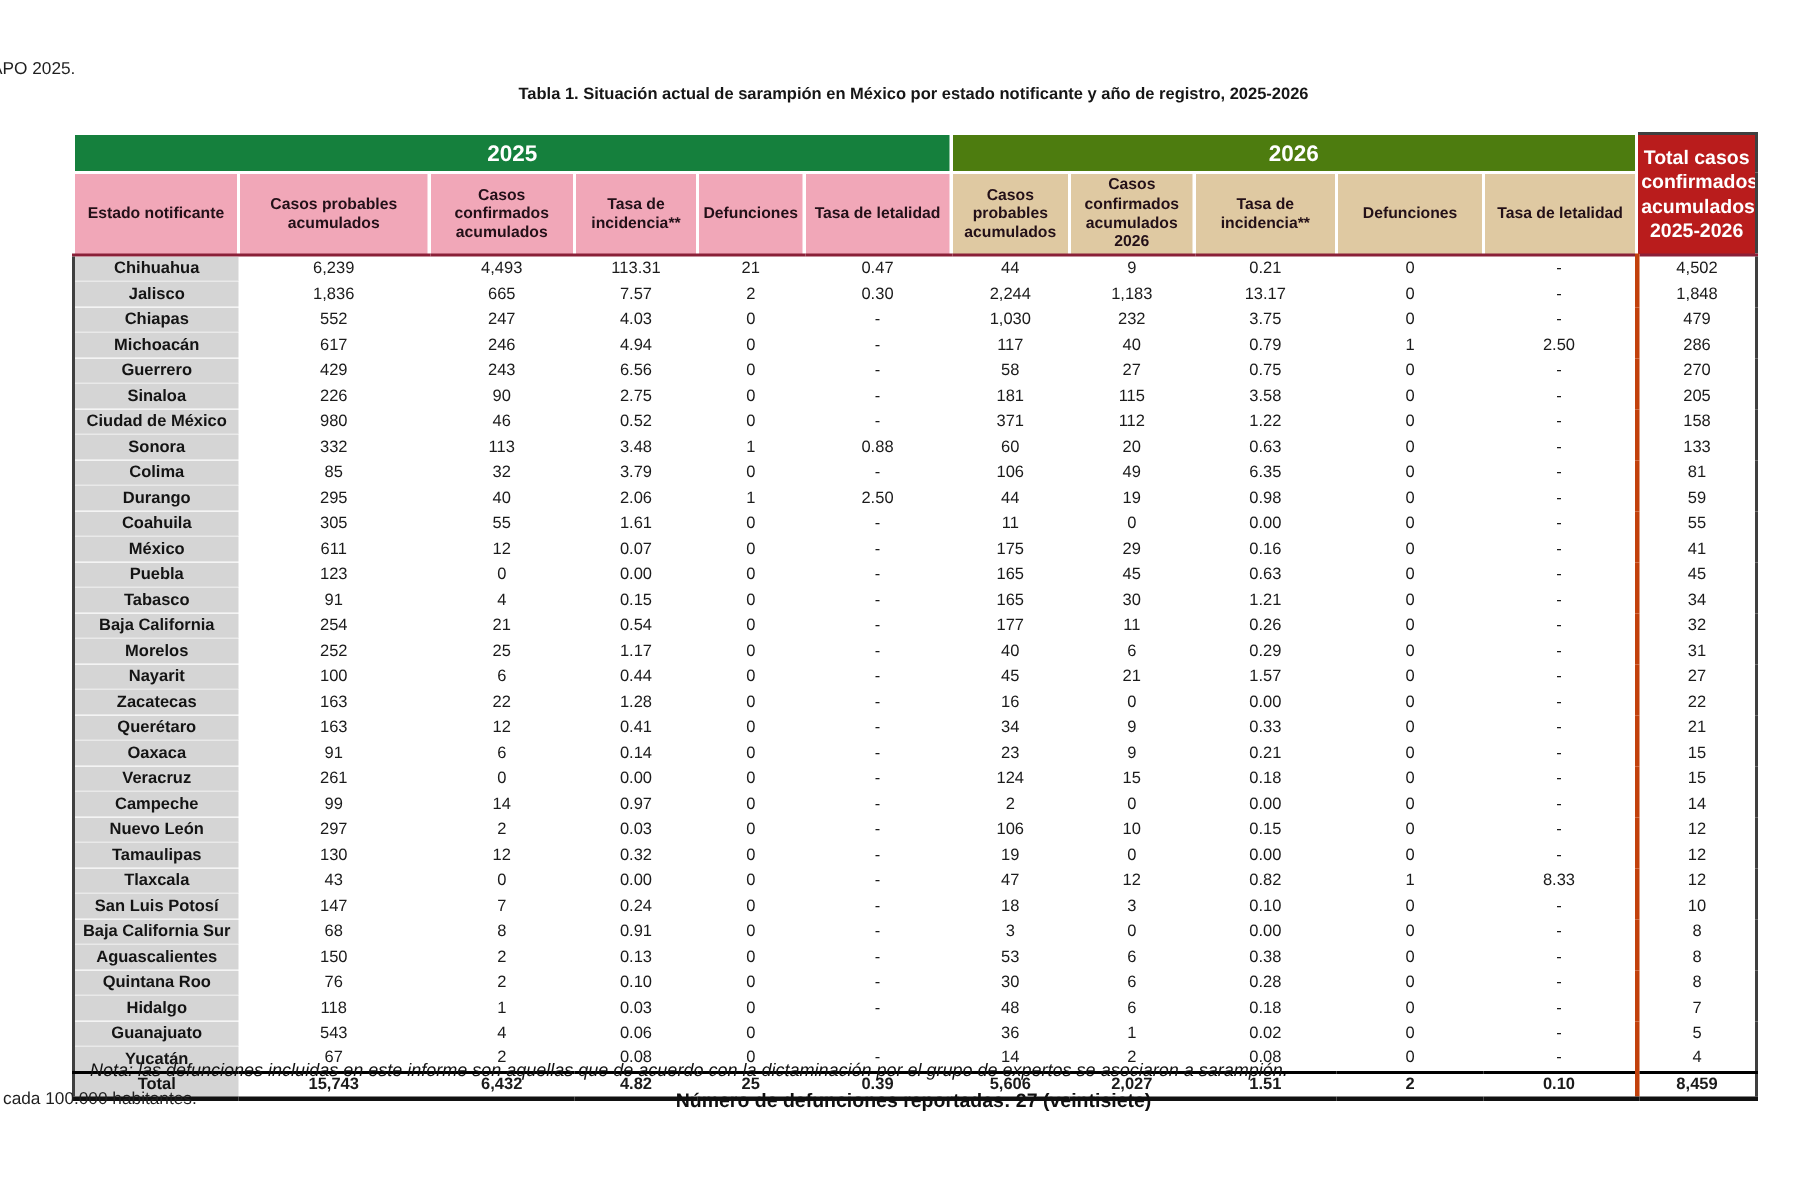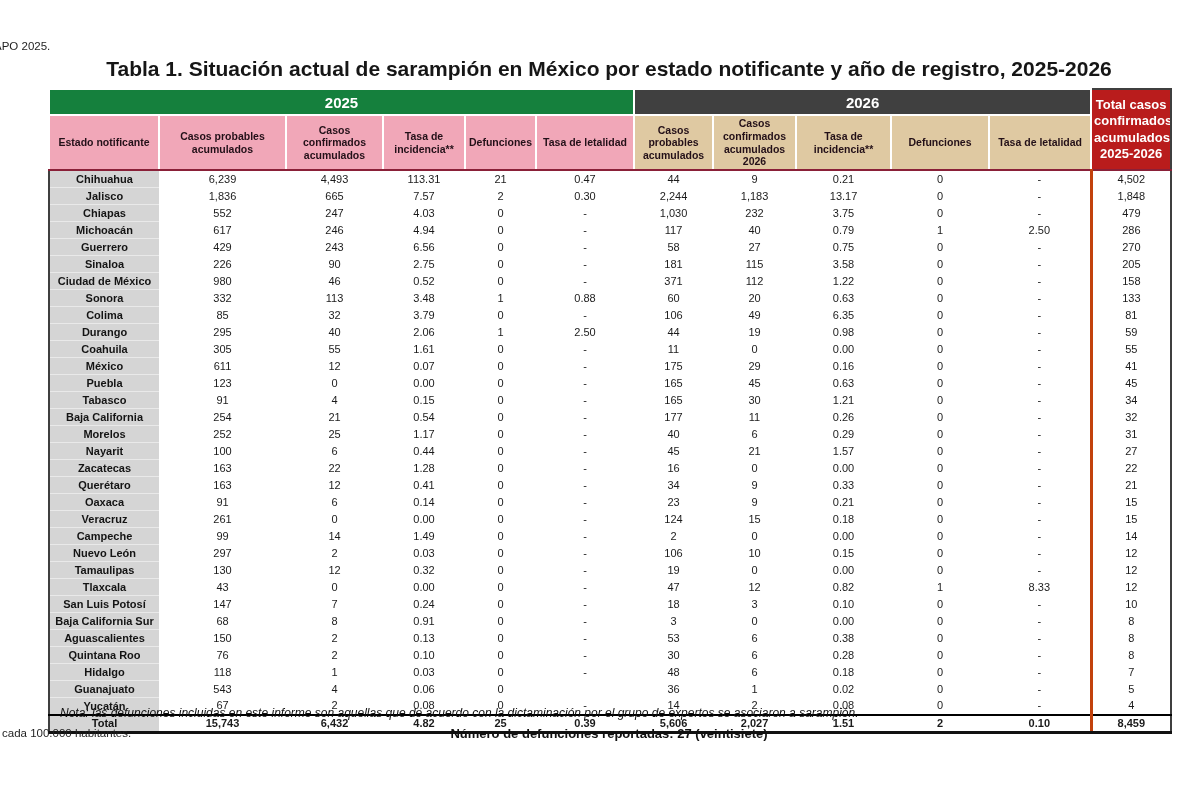--- a/index.html
+++ b/index.html
@@ -5,28 +5,28 @@
   html,body{margin:0;padding:0;}
   body{
     width:1200px;height:800px;position:relative;overflow:hidden;
     background:#ffffff;font-family:"Liberation Sans","DejaVu Sans",sans-serif;
     color:#1b1b1b;
   }
   .clip-top{position:absolute;left:-6px;top:40px;font-size:11.5px;color:#1f1f1f;}
   .clip-bottom{position:absolute;left:2px;top:727px;font-size:11.5px;color:#1f1f1f;}
   .title{
     position:absolute;left:48px;top:57px;width:1122px;text-align:center;
-    font-size:21px;font-weight:bold;color:#161616;letter-spacing:0px;
+    font-size:11px;font-weight:bold;color:#161616;letter-spacing:0px;
   }
   .table-wrap{position:absolute;left:48px;top:88px;}
   table{border-collapse:collapse;table-layout:fixed;width:1122px;border:2px solid #3f3f3f;}
   th,td{overflow:hidden;}
   .band{color:#ffffff;font-size:15px;font-weight:bold;height:24px;border:2px solid #ffffff;padding:0;}
   .b2025{background:#15803d;}
-  .b2026{background:#404040;}
+  .b2026{background:#4d7c0f;}
   .totalhead{
     background:#b91c1c;color:#ffffff;font-size:13px;font-weight:bold;line-height:1.25;
     border-left:2px solid #ffffff;border-bottom:2px solid #8a2038;padding:0 2px;
   }
   .h{
     font-size:10.5px;font-weight:bold;height:53px;line-height:1.2;color:#231018;
     border:2px solid #ffffff;border-bottom:2px solid #8a2038;padding:0 2px;
   }
   .hp{background:#F1A7B8;}
   .ht{background:#DFC9A2;}
@@ -377,21 +377,21 @@
           <td class="d">15</td>
           <td class="d">0.18</td>
           <td class="d">0</td>
           <td class="d">-</td>
           <td class="d lastcol">15</td>
         </tr>
         <tr>
           <td class="st">Campeche</td>
           <td class="d">99</td>
           <td class="d">14</td>
-          <td class="d">1.49</td>
+          <td class="d">0.97</td>
           <td class="d">0</td>
           <td class="d">-</td>
           <td class="d">2</td>
           <td class="d">0</td>
           <td class="d">0.00</td>
           <td class="d">0</td>
           <td class="d">-</td>
           <td class="d lastcol">14</td>
         </tr>
         <tr>

